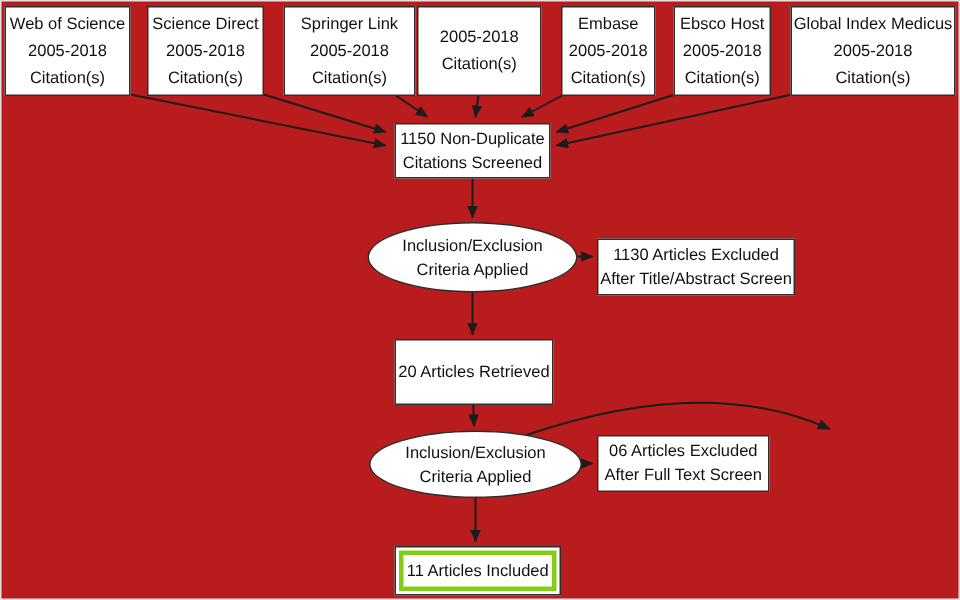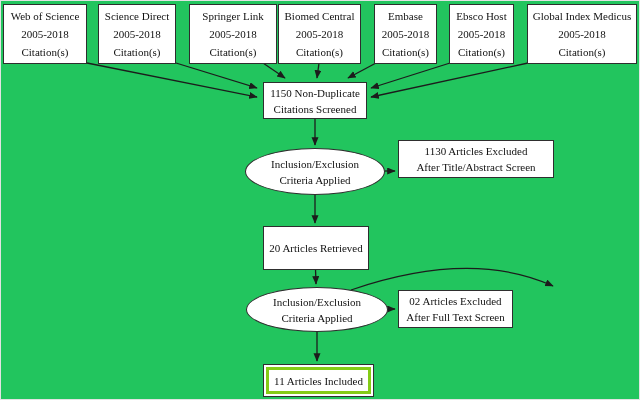--- a/index.html
+++ b/index.html
@@ -1,20 +1,20 @@
 <!DOCTYPE html>
 <html><head>
 <meta charset="utf-8">
 <style>
   html, body { margin: 0; padding: 0; background: #ffffff; }
   .stage {
     position: relative;
     width: 640px; height: 400px;
-    background: #22c55e;
-    font-family: Liberation Serif, serif;
+    background: #b91c1c;
+    font-family: Liberation Sans, sans-serif;
     color: #111111;
     overflow: hidden;
     box-sizing: border-box;
     border: 1px solid #e3e3e3;
     padding-left: 28px;
   }
   .arrows { position: absolute; left: 0; top: 0; width: 640px; height: 400px; }
   .node {
     position: absolute;
     background: #ffffff;
@@ -77,21 +77,20 @@
     <span>Science Direct</span>
     <span>2005-2018</span>
     <span>Citation(s)</span>
   </div>
   <div class="node src" style="left:188px; top:3px; width:88px;  height:60px;">
     <span>Springer Link</span>
     <span>2005-2018</span>
     <span>Citation(s)</span>
   </div>
   <div class="node src" style="left:277px; top:3px; width:83px;  height:60px;">
-    <span>Biomed Central</span>
     <span>2005-2018</span>
     <span>Citation(s)</span>
   </div>
   <div class="node src" style="left:373px; top:3px; width:63px;  height:60px;align-items:center;">
     <span>Embase</span>
     <span>2005-2018</span>
     <span>Citation(s)</span>
   </div>
   <div class="node src" style="left:448px; top:3px; width:65px;  height:60px;">
     <span>Ebsco Host</span>
@@ -107,36 +106,36 @@
   <div class="node proc" style="left:262px; top:81px; width:104px; height:37px;">
     <span>1150 Non-Duplicate</span>
     <span>Citations Screened</span>
   </div>
 
   <div class="node ellipse" style="left:244px; top:147px; width:140px; height:47px;">
     <span>Inclusion/Exclusion</span>
     <span>Criteria Applied</span>
   </div>
 
-  <div class="node proc" style="left:397px; top:139px; width:156px; height:38px;">
+  <div class="node proc" style="left:397px; top:158px; width:132px; height:38px;">
     <span>1130 Articles Excluded</span>
     <span>After Title/Abstract Screen</span>
   </div>
 
   <div class="node proc" style="left:262px; top:225px; width:106px; height:44px;">
     <span>20 Articles Retrieved</span>
   </div>
 
   <div class="node ellipse" style="left:245px; top:286px; width:142px; height:45px;">
     <span>Inclusion/Exclusion</span>
     <span>Criteria Applied</span>
   </div>
 
   <div class="node proc" style="left:397px; top:289px; width:115px; height:38px;">
-    <span>02 Articles Excluded</span>
+    <span>06 Articles Excluded</span>
     <span>After Full Text Screen</span>
   </div>
 
 
   <div class="node dbl" style="left:262px; top:363px; width:111px; height:33px;">
     <div class="inner">
       <span>11 Articles Included</span>
     </div>
   </div>
 

